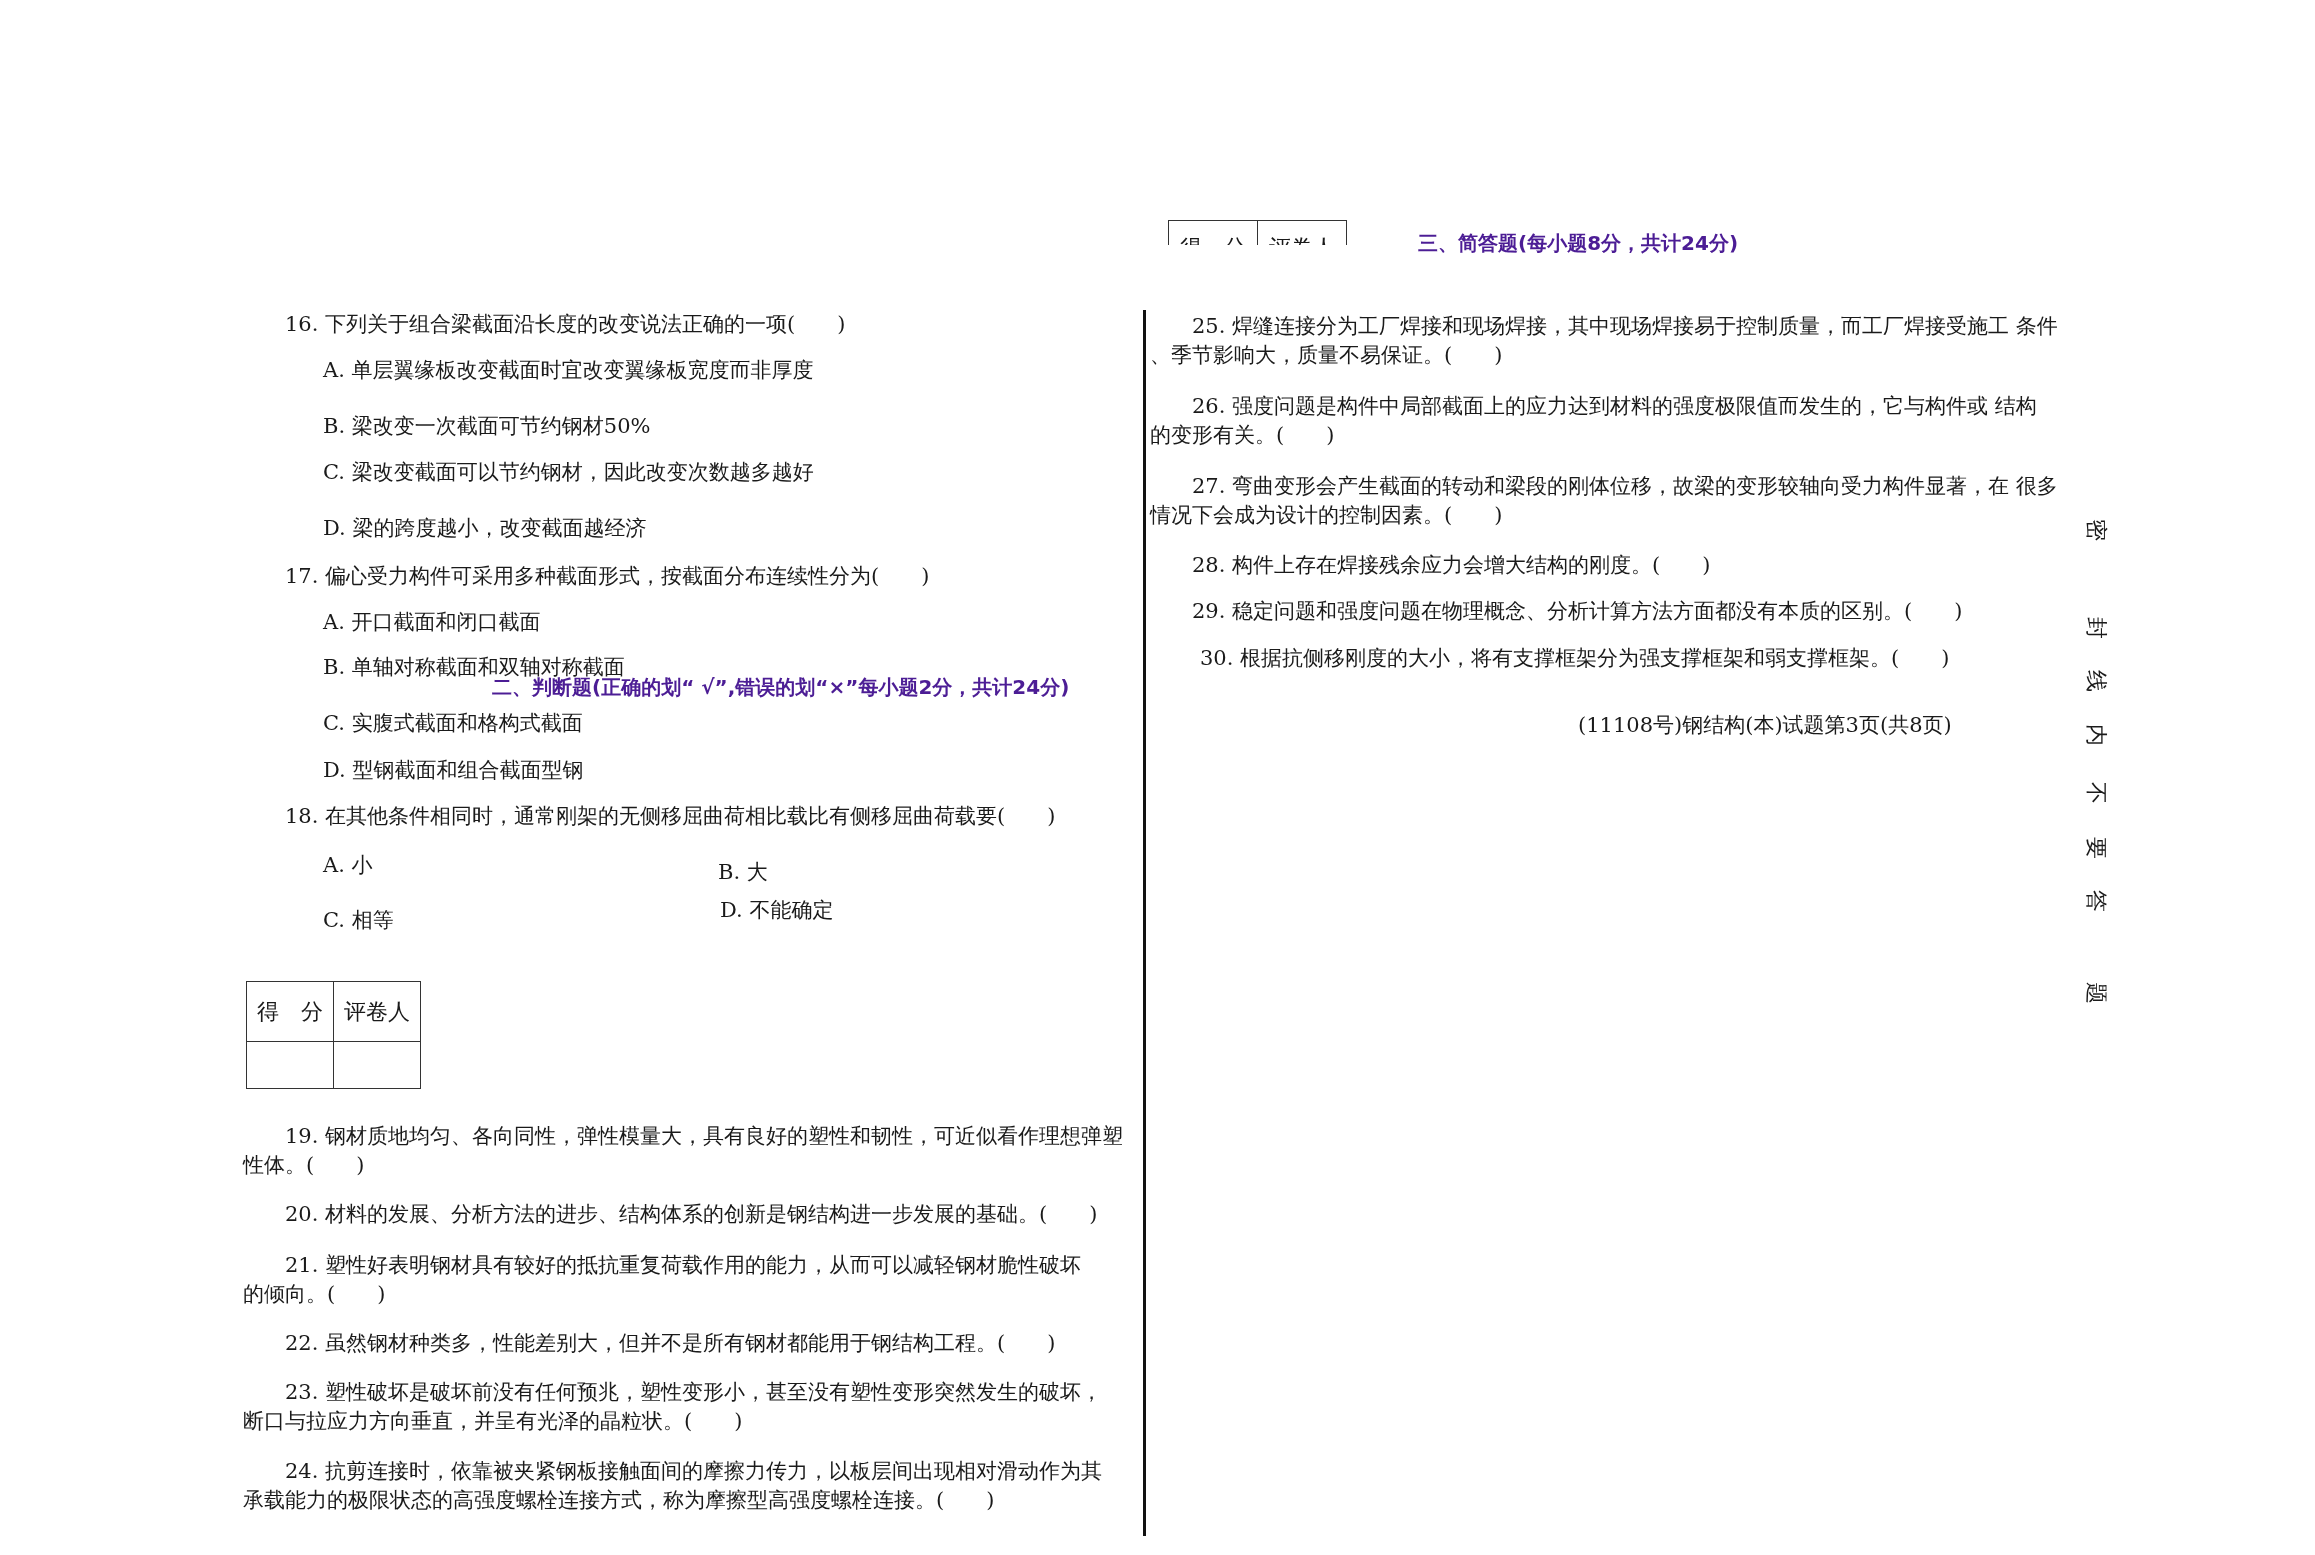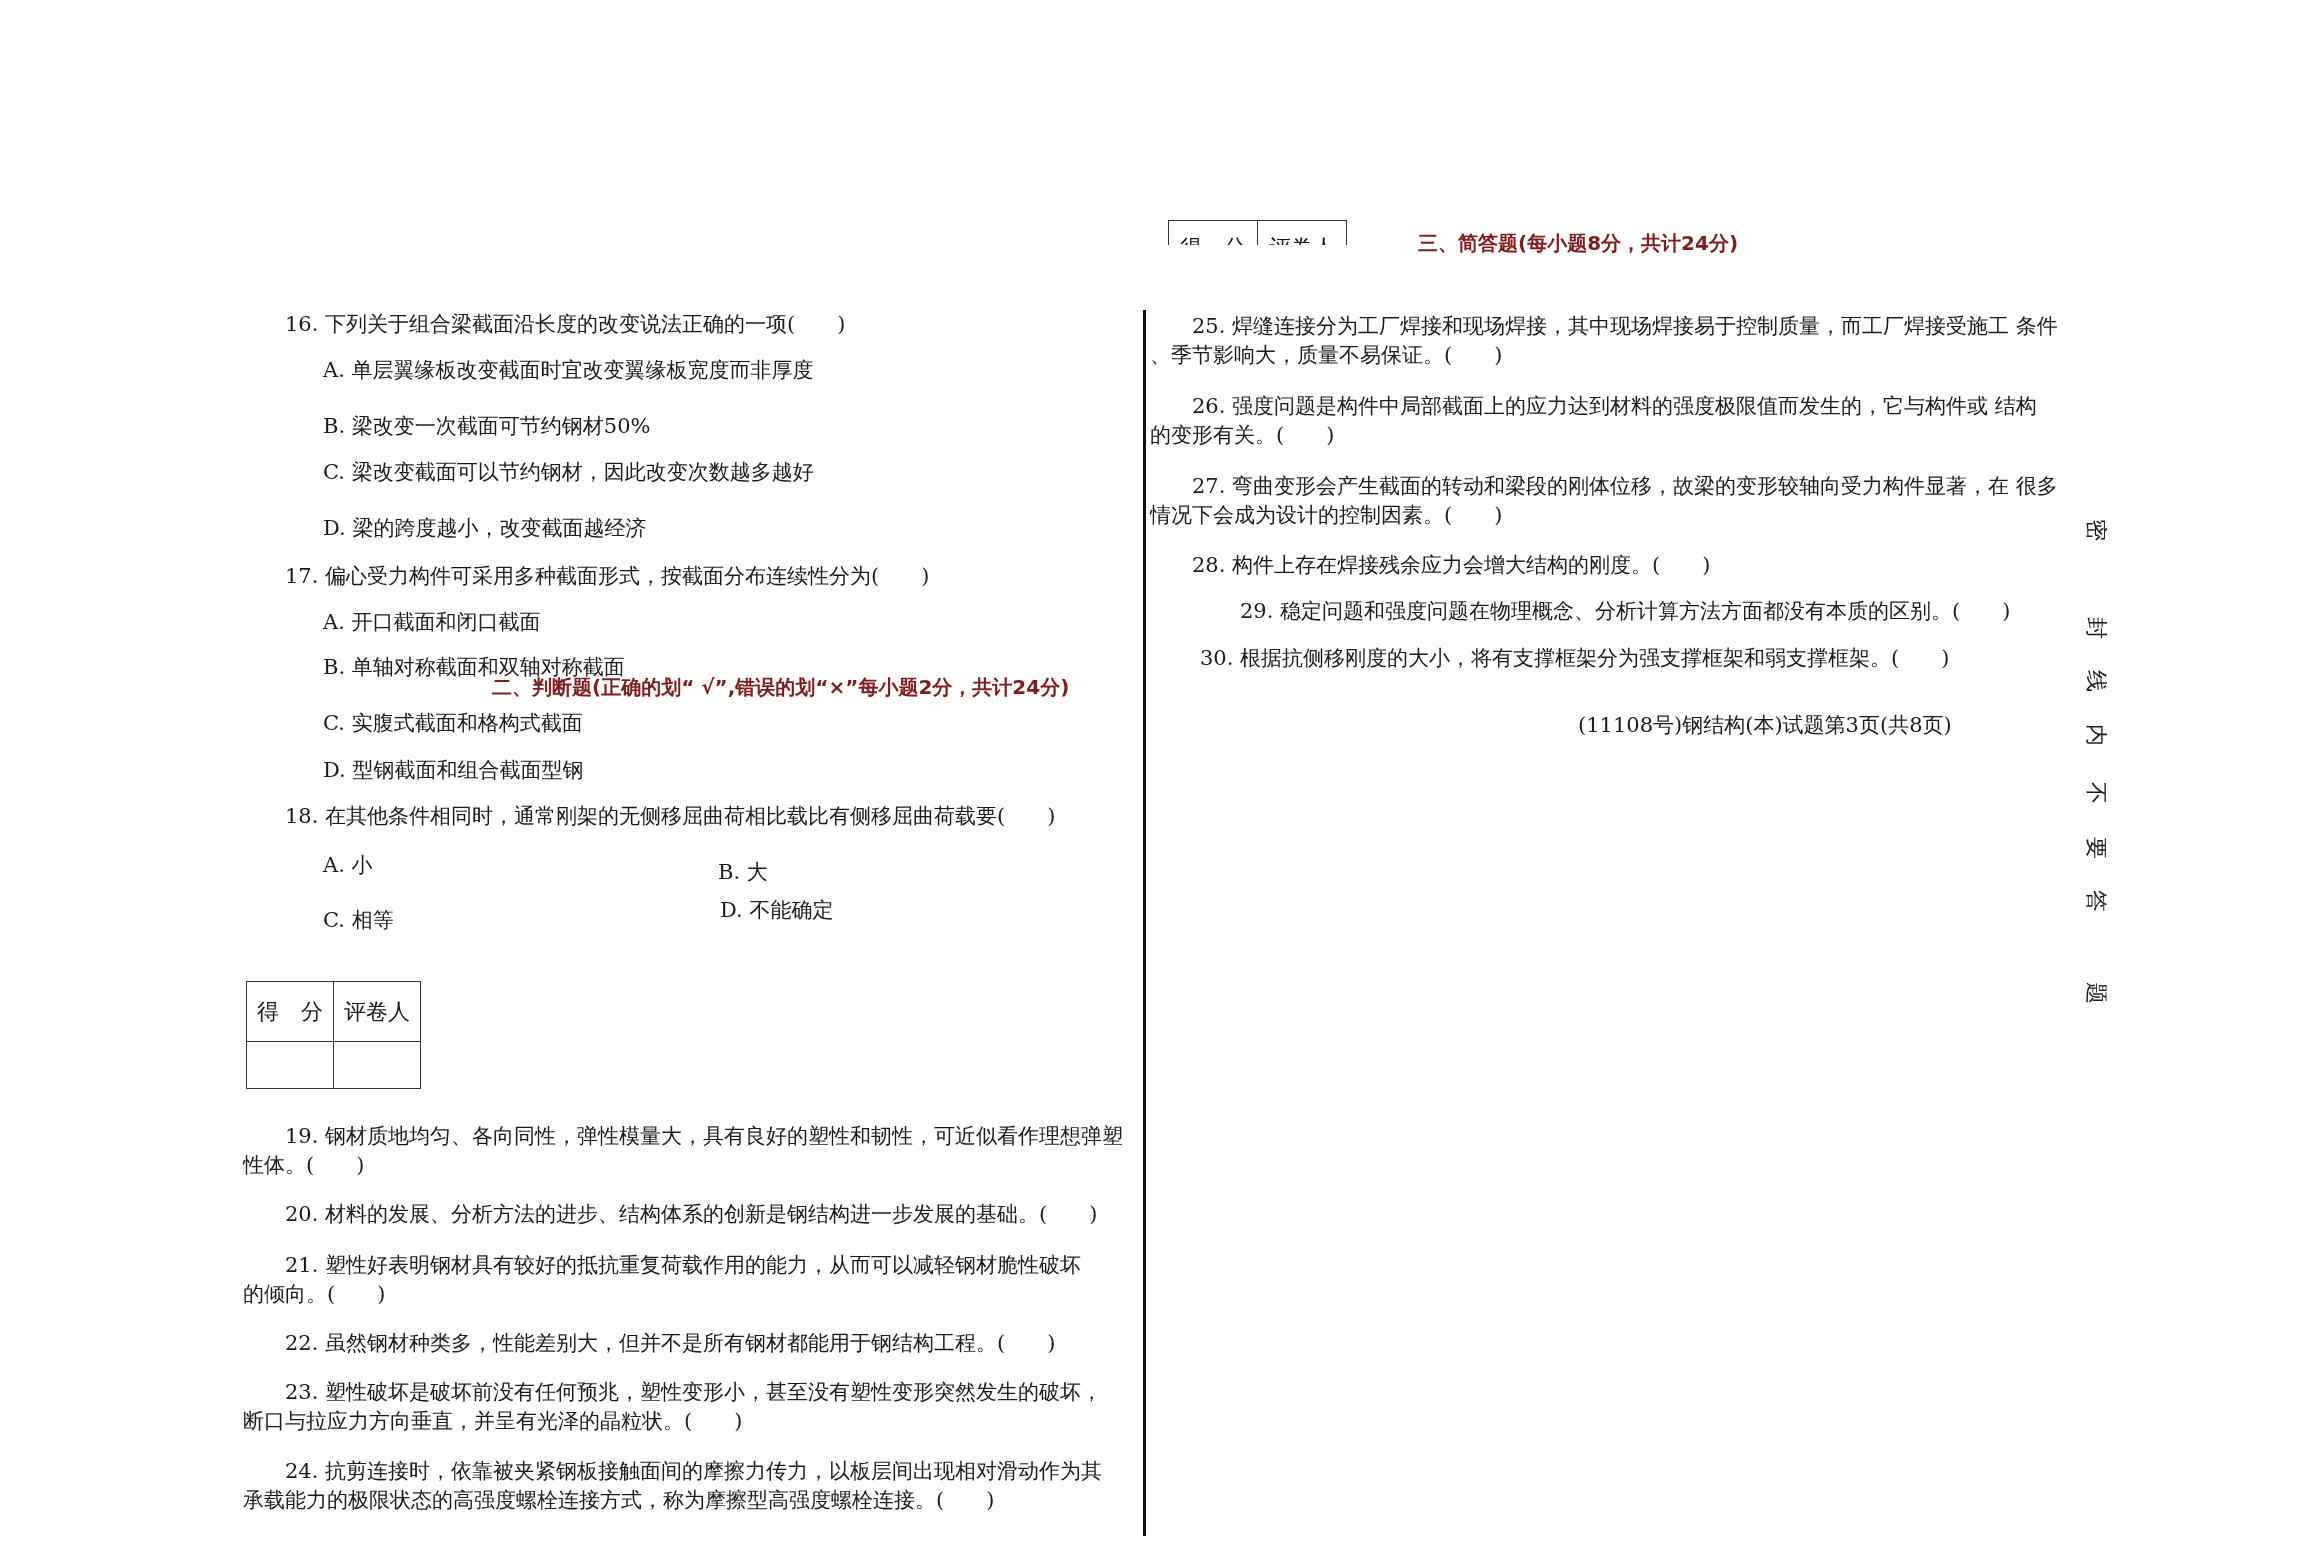--- a/index.html
+++ b/index.html
@@ -15,21 +15,21 @@
     color: #1a1a1a;
     font-family: "DejaVu Serif", "Liberation Serif", serif;
   }
   .abs { position: absolute; white-space: nowrap; }
   .q { font-size: 21px; line-height: 30px; }
   .opt { font-size: 21px; line-height: 30px; }
   .heading {
     font-family: "DejaVu Sans", "Liberation Sans", sans-serif;
     font-weight: bold;
     font-size: 20px;
-    color: #7f1d1d;
+    color: #4c1d95;
   }
   .divider {
     position: absolute;
     left: 1143px;
     top: 310px;
     width: 3px;
     height: 1226px;
     background: #111;
   }
   table.score {
@@ -145,21 +145,21 @@
 <div class="abs q" style="left:1192px; top:311px;">25. 焊缝连接分为工厂焊接和现场焊接，其中现场焊接易于控制质量，而工厂焊接受施工 条件</div>
 <div class="abs q" style="left:1150px; top:340px;">、季节影响大，质量不易保证。(　　)</div>
 
 <div class="abs q" style="left:1192px; top:391px;">26. 强度问题是构件中局部截面上的应力达到材料的强度极限值而发生的，它与构件或 结构</div>
 <div class="abs q" style="left:1150px; top:420px;">的变形有关。(　　)</div>
 
 <div class="abs q" style="left:1192px; top:471px;">27. 弯曲变形会产生截面的转动和梁段的刚体位移，故梁的变形较轴向受力构件显著，在 很多</div>
 <div class="abs q" style="left:1150px; top:500px;">情况下会成为设计的控制因素。(　　)</div>
 
 <div class="abs q" style="left:1192px; top:550px;">28. 构件上存在焊接残余应力会增大结构的刚度。(　　)</div>
-<div class="abs q" style="left:1192px; top:596px;margin-left:48px;">29. 稳定问题和强度问题在物理概念、分析计算方法方面都没有本质的区别。(　　)</div>
+<div class="abs q" style="left:1192px; top:596px;">29. 稳定问题和强度问题在物理概念、分析计算方法方面都没有本质的区别。(　　)</div>
 <div class="abs q" style="left:1192px; top:643px;margin-left:8px;">30. 根据抗侧移刚度的大小，将有支撑框架分为强支撑框架和弱支撑框架。(　　)</div>
 
 <div class="abs q" style="left:1578px; top:690px;margin-top:20px;">(11108号)钢结构(本)试题第3页(共8页)</div>
 
 <div class="seal-char" style="top:517px;">密</div>
 <div class="seal-char" style="top:615px;">封</div>
 <div class="seal-char" style="top:668px;">线</div>
 <div class="seal-char" style="top:722px;">内</div>
 <div class="seal-char" style="top:780px;">不</div>
 <div class="seal-char" style="top:835px;">要</div>

